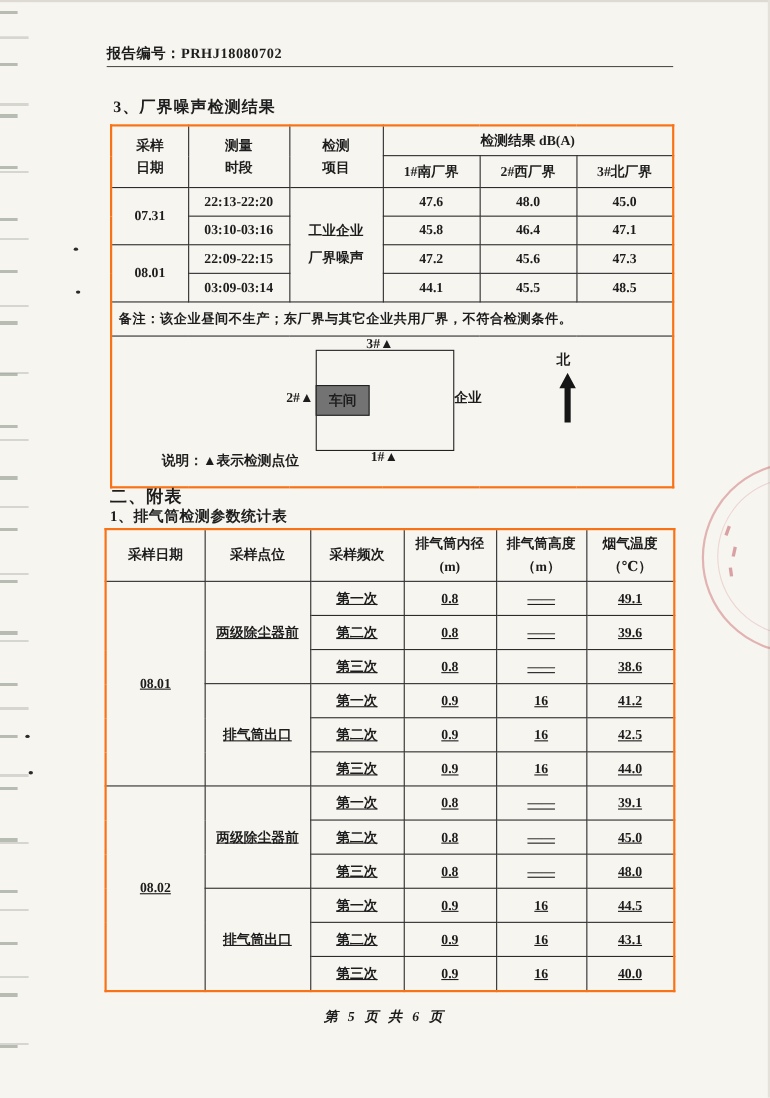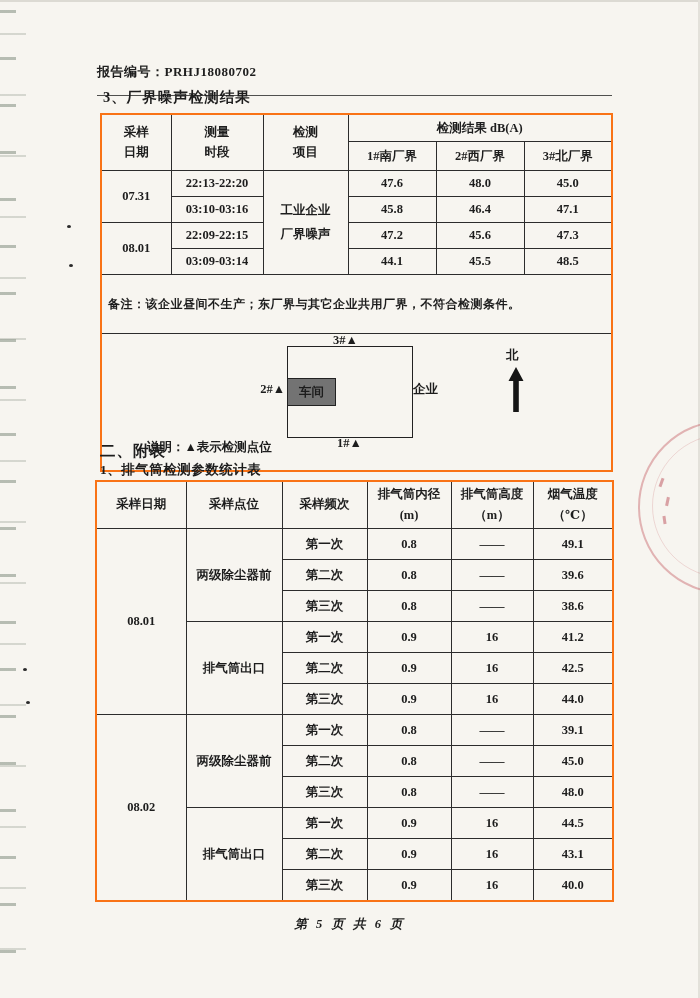--- a/index.html
+++ b/index.html
@@ -19,46 +19,46 @@
   }
   .edge-ticks-b{
     position:absolute;left:0;top:33px;width:26px;height:950px;
     background:repeating-linear-gradient(to bottom,
       rgba(150,158,146,0.35) 0 2px, rgba(0,0,0,0) 2px 61px);
   }
   .speck{position:absolute;background:#2a2a2a;border-radius:50%;}
 
   
   .report-line{
-    position:absolute;left:97px;top:63px;width:515px;
-    border-bottom:1.5px solid #50504e;padding-bottom:14px;
+    position:absolute;left:97px;top:40px;width:515px;
+    border-bottom:1.5px solid #50504e;padding-bottom:2px;
     font-size:13px;letter-spacing:0.5px;
   }
   .sec-title-3{position:absolute;left:103px;top:88px;font-size:14.5px;letter-spacing:1px;text-align:center;}
   .sec-title-2{position:absolute;left:100px;top:441px;font-size:15.5px;letter-spacing:1px;}
   .sec-sub-1{position:absolute;left:100px;top:461px;font-size:13.5px;letter-spacing:0.5px;}
   .footer-page{position:absolute;left:0;top:916px;width:700px;text-align:center;
     font-size:12.5px;letter-spacing:3px;font-style:italic;}
 
   
   table.doc-table{border-collapse:collapse;table-layout:fixed;
     position:absolute;border:2px solid #f97316;background:transparent;}
   table.doc-table td{border:1px solid #2c2c2c;text-align:center;vertical-align:middle;
     padding:0;font-size:12.5px;overflow:hidden;}
   .t1{left:100px;top:113px;width:511px;}
   .t2{left:95px;top:480px;width:517px;}
   .w2{display:inline-block;width:2.15em;word-break:break-all;line-height:1.55;}
   .hrow1 td{height:26px;}
   .hrow2 td{height:28px;}
   .drow td{height:25px;}
-  .remark-cell{height:30px;text-align:left !important;padding:14px 6px !important;
+  .remark-cell{height:30px;text-align:left !important;padding:0 6px !important;
     font-size:12px !important;letter-spacing:0.5px;}
   .item-cell{line-height:1.9;}
   .t2 .hrow td{height:46px;line-height:1.7;}
-  .t2 .drow td{height:30px;}
+  .t2 .drow td{height:30px;text-decoration:underline;}
 
   
   .diagram-cell{height:136px;position:relative;padding:0 !important;}
   .dg{position:absolute;font-size:12.5px;white-space:nowrap;}
   .d-rect{position:absolute;left:185px;top:12px;width:124px;height:90px;
     border:1.5px solid #222;}
   .d-workshop{position:absolute;left:185px;top:44px;width:47px;height:26px;
     border:1.5px solid #222;background:#737373;
     display:flex;align-items:center;justify-content:center;font-size:12.5px;}
   .n-arrow{position:absolute;left:406px;top:33px;}

